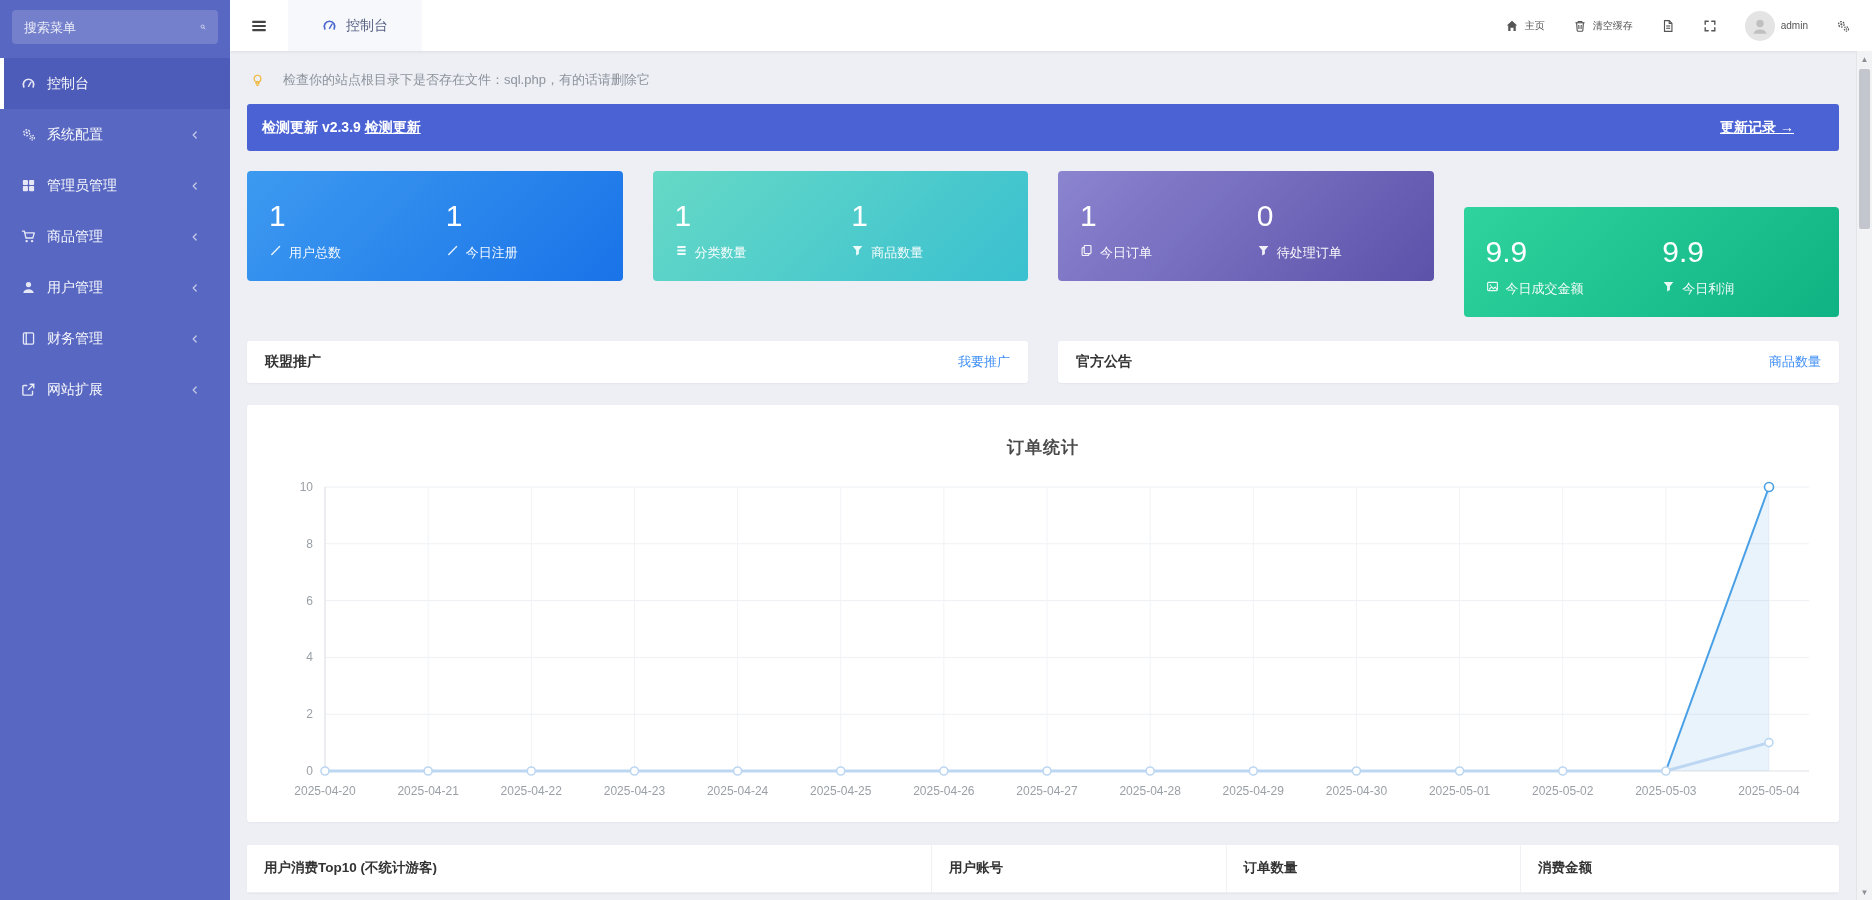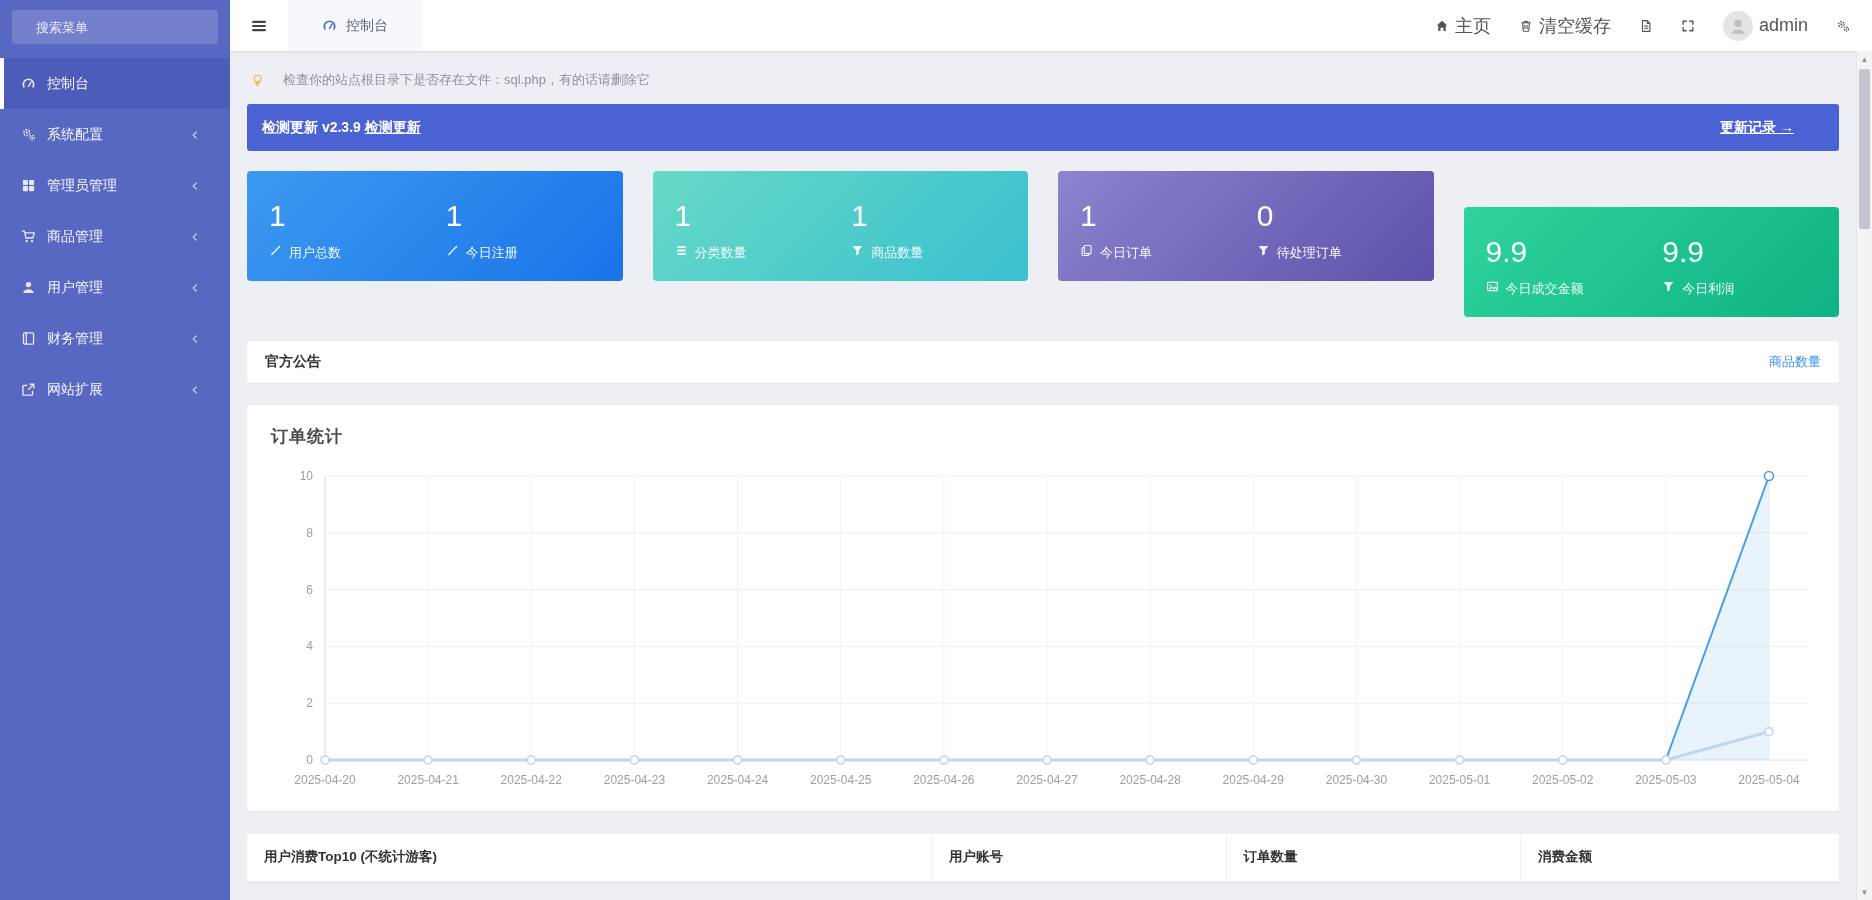--- a/index.html
+++ b/index.html
@@ -5,40 +5,40 @@
   * { margin:0; padding:0; box-sizing:border-box; }
   html,body { width:1872px; height:900px; overflow:hidden; }
   body { position:relative; background:#edeff4; font-family:"Liberation Sans","DejaVu Sans",sans-serif; color:#333; }
   i.ic { display:inline-flex; width:1em; height:1em; line-height:1; vertical-align:-0.12em; }
   i.ic svg { width:100%; height:100%; display:block; }
   svg text { font-family:inherit; }
 
   
   .sidebar { position:absolute; left:0; top:0; bottom:0; width:230px; background:#5867c2; z-index:5; }
   .search-box { margin:10px 12px 14px; height:34px; background:rgba(255,255,255,.17); border-radius:4px;
-    display:flex; align-items:center; padding:0 24px; }
+    display:flex; align-items:center; padding:0 12px; }
   .search-box input { flex:1; background:transparent; border:none; outline:none; color:#fff; font-size:13px; font-family:inherit; }
   .search-box input::placeholder { color:rgba(255,255,255,.85); }
   .search-box .ic { color:#fff; font-size:14px; cursor:pointer; }
   .menu-item { position:relative; height:51px; display:flex; align-items:center; padding:0 18px 0 21px;
     color:rgba(255,255,255,.95); font-size:14px; cursor:pointer; }
   .menu-item .ic { font-size:15px; margin-right:11px; color:rgba(255,255,255,.85); }
   .menu-item .chev { margin-left:auto; font-size:12px; color:rgba(255,255,255,.65); }
   .menu-item.active { background:#4d5bb9; border-left:4px solid #fff; padding-left:17px; }
 
   
   .topbar { position:absolute; left:230px; right:0; top:0; height:51px; background:#fff;
     box-shadow:0 1px 3px rgba(0,0,0,.08); display:flex; align-items:center; z-index:4; }
   .hamburger { width:58px; height:100%; display:flex; align-items:center; justify-content:center;
     color:#444; font-size:18px; cursor:pointer; }
   .nav-tab { height:100%; display:flex; align-items:center; gap:9px; padding:0 34px; background:#f7f8fb;
     font-size:14px; color:#5a6486; cursor:pointer; }
   .nav-tab .ic { color:#4a66cf; font-size:15px; }
   .topbar-right { margin-left:auto; display:flex; align-items:center; gap:28px; padding-right:22px;
-    font-size:18px; color:#555; }
+    font-size:10px; color:#555; }
   .tb-item { display:flex; align-items:center; gap:6px; cursor:pointer; }
   .tb-item .ic { font-size:14px; color:#555; }
   .avatar { width:30px; height:30px; border-radius:50%; background:#e4e4e4; display:flex; align-items:center;
     justify-content:center; overflow:hidden; }
   .avatar .ic { font-size:22px; color:#c0c0c0; }
 
   
   .vscroll { position:absolute; right:0; top:51px; bottom:0; width:16px; background:#f2f3f5;
     border-left:1px solid #e4e5e8; z-index:6; }
   .vscroll .arr { height:16px; display:flex; align-items:center; justify-content:center; font-size:8px; color:#8a8f96; cursor:pointer; }
@@ -62,21 +62,21 @@
   .stat-value { font-size:30px; font-weight:500; line-height:30px; }
   .stat-label { margin-top:13px; font-size:13px; color:rgba(255,255,255,.95); display:flex; align-items:flex-start; gap:7px; }
   .stat-label .ic { font-size:13px; color:rgba(255,255,255,.9); }
 
   .panel { background:#fff; border-radius:3px; box-shadow:0 1px 2px rgba(0,0,0,.04); }
   .panels-row { display:flex; gap:30px; margin-bottom:22px; }
   .mini-panel { flex:1; height:42px; display:flex; align-items:center; justify-content:space-between; padding:0 18px; }
   .mini-panel .t { font-size:14px; font-weight:bold; color:#333; }
   .mini-panel a { font-size:13px; color:#3e8ef7; text-decoration:none; cursor:pointer; }
 
-  .chart-panel { padding:20px 24px 14px; margin-bottom:23px; }
+  .chart-panel { padding:31px 24px 14px; margin-bottom:23px;text-align:center; }
   .chart-title { font-size:17px; font-weight:bold; color:#4a4a4a; letter-spacing:1px; }
   .chart-panel svg.plot { width:100%; height:335px; margin-top:14px; display:block; }
 
   .tables-row { display:flex; gap:30px; align-items:flex-start; }
   .tbl-panel { flex:1; overflow:hidden; }
   table { width:100%; border-collapse:collapse; table-layout:fixed; }
   th { height:47px; font-size:13.5px; font-weight:bold; color:#333; text-align:left; padding:0 17px;
     border-right:1px solid #f0f1f4; border-bottom:1px solid #eceef2; background:#fff; }
   th:last-child, td:last-child { border-right:none; }
   td { height:34px; font-size:13px; color:#555; padding:0 17px; border-right:1px solid #eef0f3; background:#f7f8fa; }
@@ -448,20 +448,24 @@
                 <path fill="currentColor" d="M2 2.4h12L9.7 7.8v4.6l-3.4 1.8V7.8z"></path>
               </svg>
             </i>
           <span>今日利润</span>
           </div>
       </div>
     </div>
   </div>
 
   <div class="panels-row">
+    <div class="panel mini-panel">
+      <span class="t">联盟推广</span>
+      <a>我要推广</a>
+    </div>
     <div class="panel mini-panel">
       <span class="t">官方公告</span>
       <a>商品数量</a>
     </div>
   </div>
 
   <div class="panel chart-panel">
     <div class="chart-title">订单统计</div>
     <svg class="plot" viewBox="0 0 1544 335" preserveAspectRatio="none">
         <line x1="54" y1="298" x2="1538" y2="298" stroke="#dfe2e7"></line>

